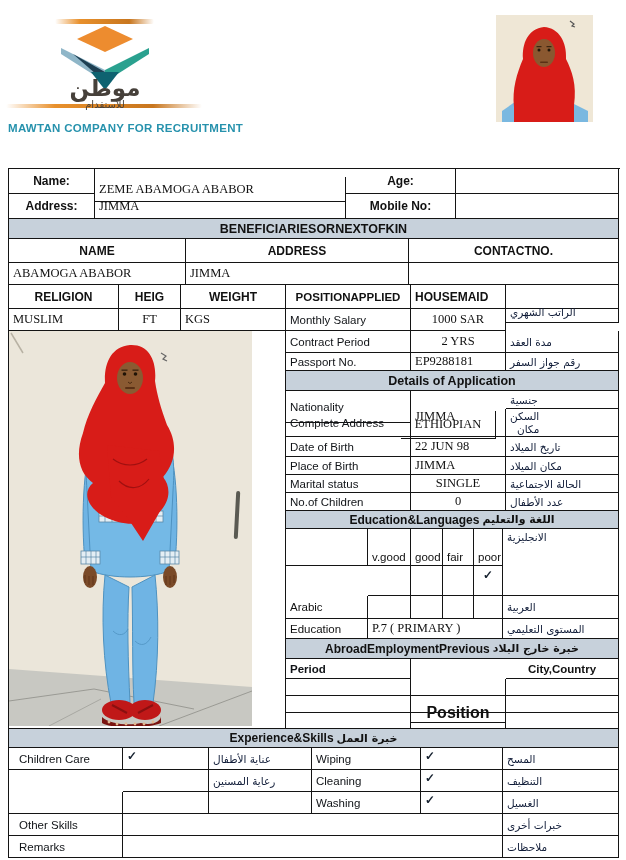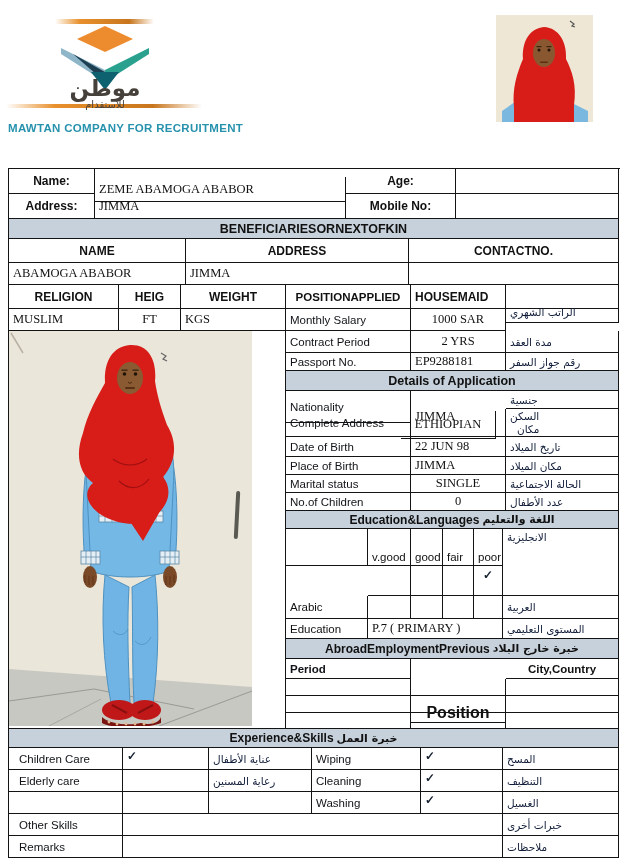--- a/index.html
+++ b/index.html
@@ -240,21 +240,20 @@
       <span class="arh">خبرة العمل</span>
     </div>
 
     <div class="c lbl" style="left:0;top:579px;width:114px;height:22px;padding-left:10px;">Children Care</div>
     <div class="c chk" style="left:114px;top:579px;width:86px;height:22px;align-items:flex-start;padding-top:1px;">✓</div>
     <div class="c ar" style="left:200px;top:579px;width:103px;height:22px;">عناية الأطفال</div>
     <div class="c lbl" style="left:303px;top:579px;width:109px;height:22px;">Wiping</div>
     <div class="c chk" style="left:412px;top:579px;width:82px;height:22px;align-items:flex-start;padding-top:1px;">✓</div>
     <div class="c ar" style="left:494px;top:579px;width:116px;height:22px;">المسح</div>
 
-    <div class="c lbl" style="left:0;top:601px;width:114px;height:22px;padding-left:10px;">Elderly care</div>
     <div class="c chk" style="left:114px;top:601px;width:86px;height:22px;"></div>
     <div class="c ar" style="left:200px;top:601px;width:103px;height:22px;">رعاية المسنين</div>
     <div class="c lbl" style="left:303px;top:601px;width:109px;height:22px;">Cleaning</div>
     <div class="c chk" style="left:412px;top:601px;width:82px;height:22px;align-items:flex-start;padding-top:1px;">✓</div>
     <div class="c ar" style="left:494px;top:601px;width:116px;height:22px;">التنظيف</div>
 
     <div class="c" style="left:0;top:623px;width:114px;height:22px;"></div>
     <div class="c" style="left:114px;top:623px;width:86px;height:22px;"></div>
     <div class="c ar" style="left:200px;top:623px;width:103px;height:22px;"></div>
     <div class="c lbl" style="left:303px;top:623px;width:109px;height:22px;">Washing</div>

